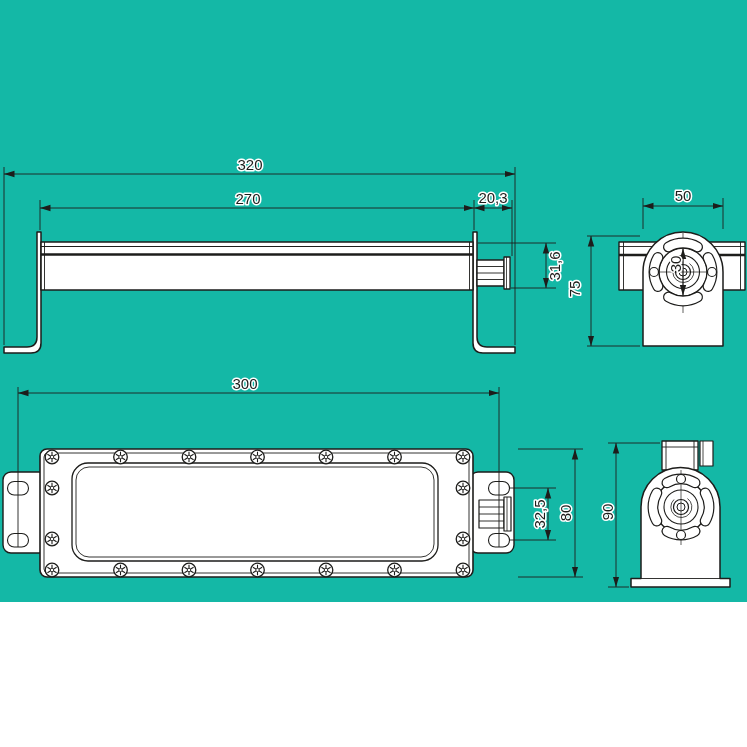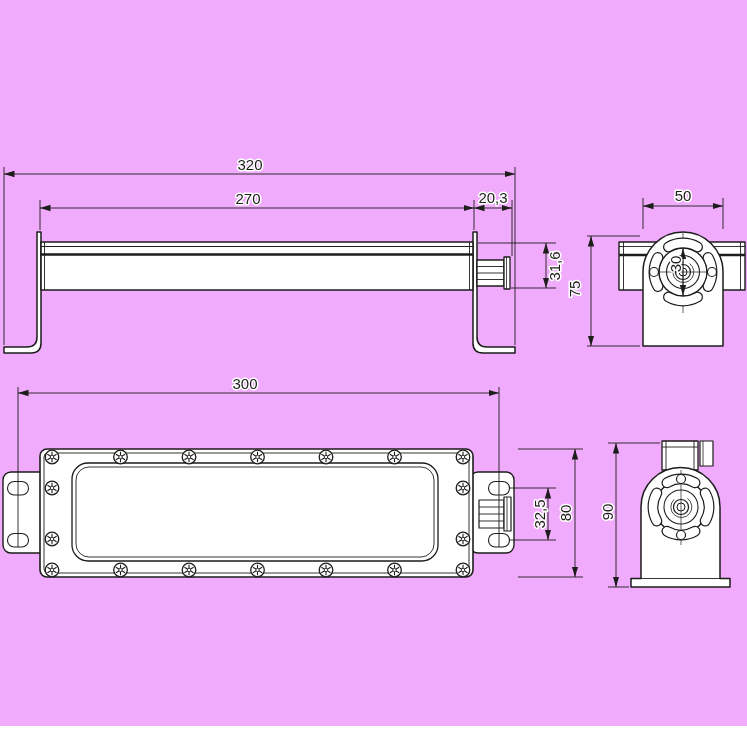--- a/index.html
+++ b/index.html
@@ -1,16 +1,16 @@
 <!DOCTYPE html>
 <html><head>
 <meta charset="utf-8">
 <style>
   html,body{margin:0;padding:0;background:#ffffff;}
-  .page{width:747px;height:726px;background:#f0abfc;position:relative;overflow:hidden;}
+  .page{width:747px;height:602px;background:#14b8a6;position:relative;overflow:hidden;}
   svg text{
     font-family:"Liberation Sans",sans-serif;
     font-size:15px;
     fill:#1d1d1b;
     paint-order:stroke;
     stroke:#ffffff;
     stroke-width:3px;
     stroke-linejoin:round;
   }
   .o{fill:none;stroke:#1d1d1b;stroke-linejoin:round;}

